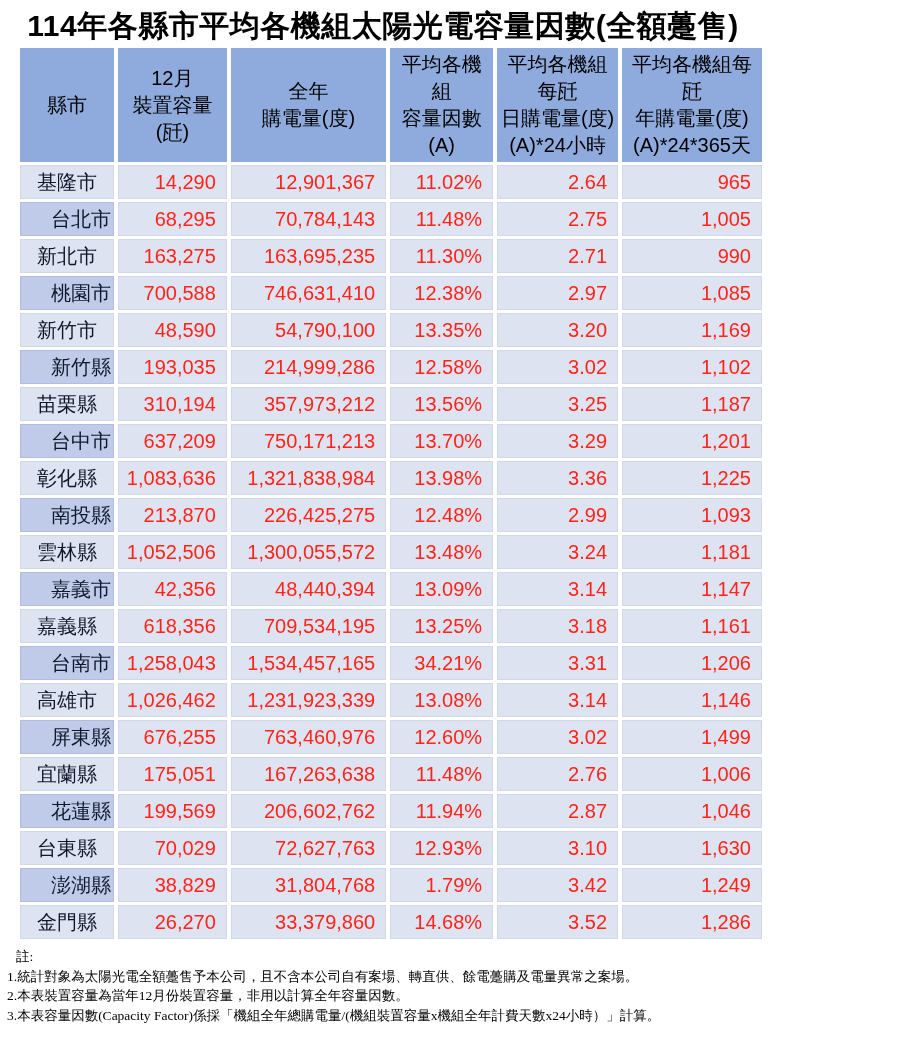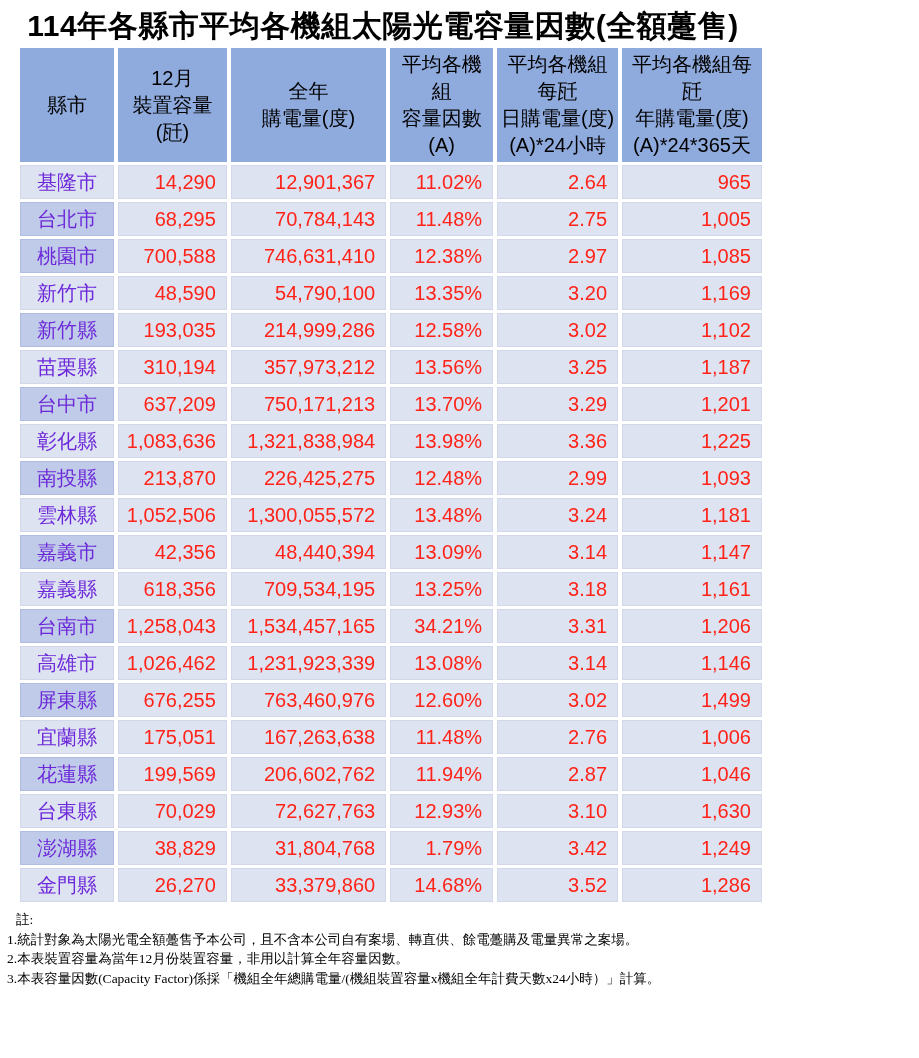--- a/index.html
+++ b/index.html
@@ -50,26 +50,27 @@
     line-height: 32px;
     vertical-align: middle;
     box-sizing: border-box;
     overflow: hidden;
     white-space: nowrap;
   }
   td.county {
     text-align: center;
     background: #DEE3F2;
     border: 1px solid #D2D8EA;
-    color: #6d28d9;
+    color: #0f172a;
     padding: 0 2px;
   }
   tr.alt td.county {
     background: #BFCBE9;
     border: 1px solid #AFBDE2;
+    text-align: right;
   }
   td.num {
     text-align: right;
     background: #DEE3F2;
     border: 1px solid #D2D8EA;
     color: #FF2318;
     padding: 0 10px 0 2px;
   }
   .notes {
     font-family: "Liberation Serif", serif;
@@ -126,20 +127,28 @@
     <td class="num">965</td>
   </tr>
         <tr class="alt">
     <td class="county">台北市</td>
     <td class="num">68,295</td>
     <td class="num">70,784,143</td>
     <td class="num">11.48%</td>
     <td class="num">2.75</td>
     <td class="num">1,005</td>
   </tr>
+        <tr>
+    <td class="county">新北市</td>
+    <td class="num">163,275</td>
+    <td class="num">163,695,235</td>
+    <td class="num">11.30%</td>
+    <td class="num">2.71</td>
+    <td class="num">990</td>
+  </tr>
         <tr class="alt">
     <td class="county">桃園市</td>
     <td class="num">700,588</td>
     <td class="num">746,631,410</td>
     <td class="num">12.38%</td>
     <td class="num">2.97</td>
     <td class="num">1,085</td>
   </tr>
         <tr>
     <td class="county">新竹市</td>

